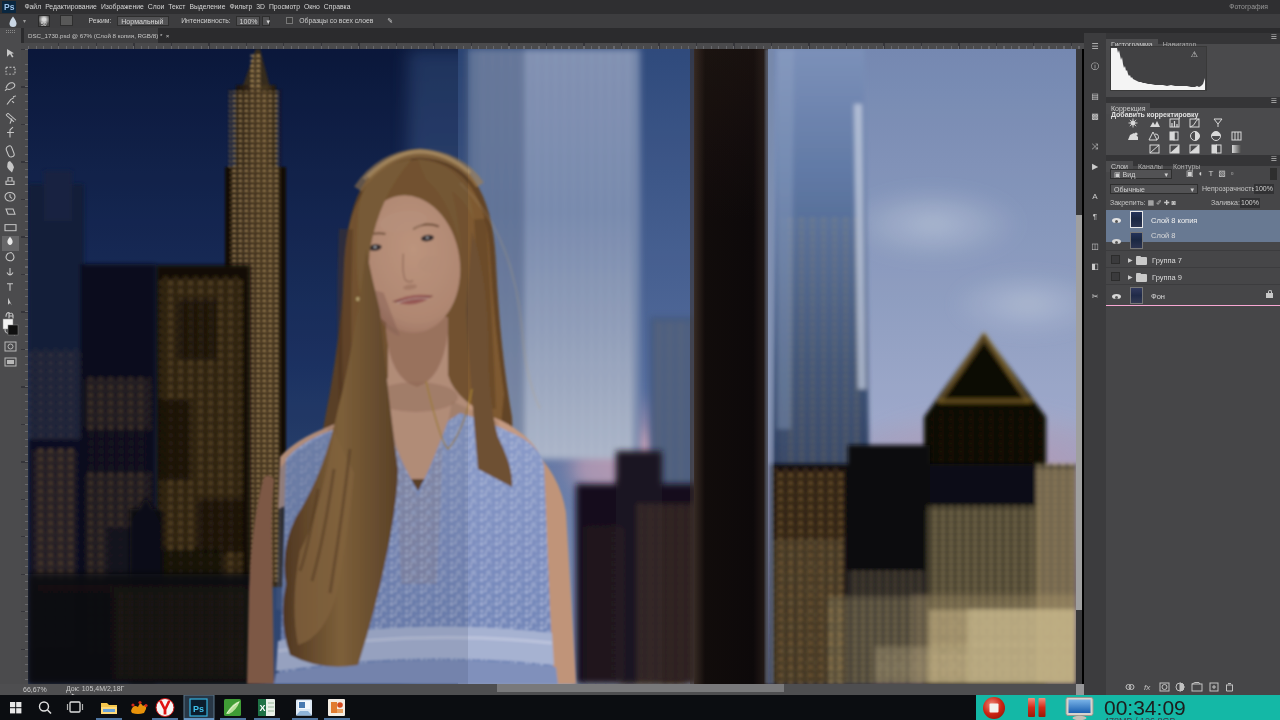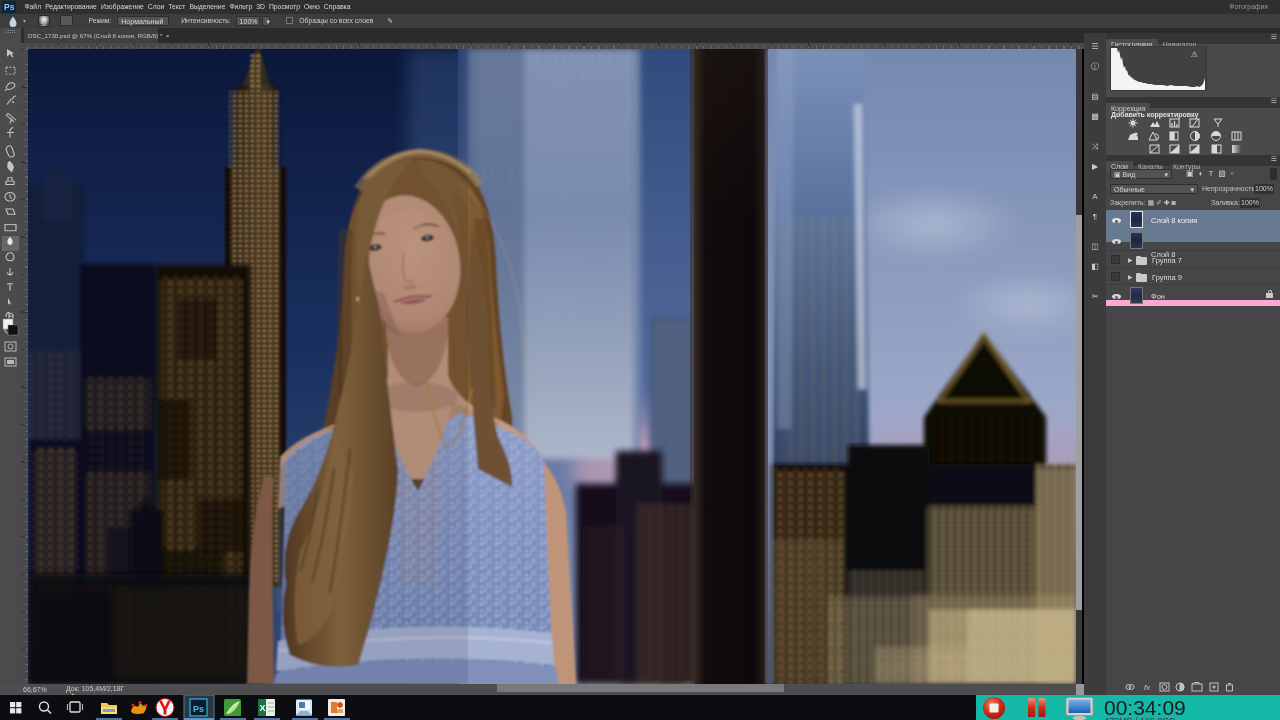--- a/index.html
+++ b/index.html
@@ -518,37 +518,37 @@
       <div style="position:absolute;left:0;top:55px;width:174px;height:32px;background:#687992;">
         <span style="position:absolute;left:6px;top:8px;width:9px;height:5px;background:#e2e2e2;border-radius:50%;"></span>
         <span style="position:absolute;left:9px;top:9.5px;width:3px;height:3px;background:#555;border-radius:50%;"></span>
         <span style="position:absolute;left:24px;top:1px;width:13px;height:17px;background:linear-gradient(180deg,#24335a 0%,#1a2742 45%,#2c3450 100%);border:1px solid #e8e8e8;"></span>
         <span style="position:absolute;left:45px;top:6px;color:#f0f0f0;font-size:7.5px;">Слой 8 копия</span>
       </div>
       <div style="position:absolute;left:0;top:76px;width:174px;height:20px;border-bottom:1px solid #3c3c3e;">
         <span style="position:absolute;left:6px;top:8px;width:9px;height:5px;background:#d6d6d6;border-radius:50%;"></span>
         <span style="position:absolute;left:9px;top:9.5px;width:3px;height:3px;background:#555;border-radius:50%;"></span>
         <span style="position:absolute;left:24px;top:1px;width:13px;height:17px;background:linear-gradient(180deg,#24335a 0%,#1a2742 45%,#2c3450 100%);border:1px solid #777;"></span>
-        <span style="position:absolute;left:45px;top:19px;color:#dadada;font-size:7.5px;">Слой 8</span>
+        <span style="position:absolute;left:45px;top:0;color:#dadada;font-size:7.5px;">Слой 8</span>
       </div>
       <div style="position:absolute;left:0;top:97px;width:174px;height:16px;border-bottom:1px solid #3c3c3e;">
         <span style="position:absolute;left:5px;top:3px;width:9px;height:9px;background:#3a3a3c;border:1px solid #2c2c2c;"></span>
         <span style="position:absolute;left:22px;top:4px;color:#c9c9c9;font-size:6px;">▶</span>
         <span style="position:absolute;left:30px;top:5px;width:11px;height:8px;background:#c9c9c9;border-radius:1px;"></span>
         <span style="position:absolute;left:30px;top:3.5px;width:5px;height:2px;background:#c9c9c9;border-radius:1px;"></span>
         <span style="position:absolute;left:46px;top:4px;color:#dadada;font-size:7.5px;">Группа 7</span>
       </div>
       <div style="position:absolute;left:0;top:114px;width:174px;height:16px;border-bottom:1px solid #3c3c3e;">
         <span style="position:absolute;left:5px;top:3px;width:9px;height:9px;background:#3a3a3c;border:1px solid #2c2c2c;"></span>
         <span style="position:absolute;left:22px;top:4px;color:#c9c9c9;font-size:6px;">▶</span>
         <span style="position:absolute;left:30px;top:5px;width:11px;height:8px;background:#c9c9c9;border-radius:1px;"></span>
         <span style="position:absolute;left:30px;top:3.5px;width:5px;height:2px;background:#c9c9c9;border-radius:1px;"></span>
         <span style="position:absolute;left:46px;top:4px;color:#dadada;font-size:7.5px;">Группа 9</span>
       </div>
-      <div style="position:absolute;left:0;top:131px;width:174px;height:20px;border-bottom:6px solid #f9a8d4;">
+      <div style="position:absolute;left:0;top:131px;width:174px;height:20px;border-bottom:1px solid #f9a8d4;">
         <span style="position:absolute;left:6px;top:8px;width:9px;height:5px;background:#d6d6d6;border-radius:50%;"></span>
         <span style="position:absolute;left:9px;top:9.5px;width:3px;height:3px;background:#555;border-radius:50%;"></span>
         <span style="position:absolute;left:24px;top:1px;width:13px;height:17px;background:linear-gradient(180deg,#323a5e 0%,#202a48 50%,#343a52 100%);border:1px solid #777;"></span>
         <span style="position:absolute;left:45px;top:6px;color:#dadada;font-size:7.5px;">Фон</span>
         <span style="position:absolute;right:7px;top:7px;width:7px;height:5px;background:#c9c9c9;"></span>
         <span style="position:absolute;right:8.5px;top:4px;width:4px;height:4px;border:1px solid #c9c9c9;border-bottom:none;border-radius:2px 2px 0 0;"></span>
       </div>
 
       <svg style="position:absolute;left:18px;top:526px;" width="150" height="12" viewBox="0 0 150 12">
   <g stroke="#c2c2c2" fill="none" stroke-width="1">

